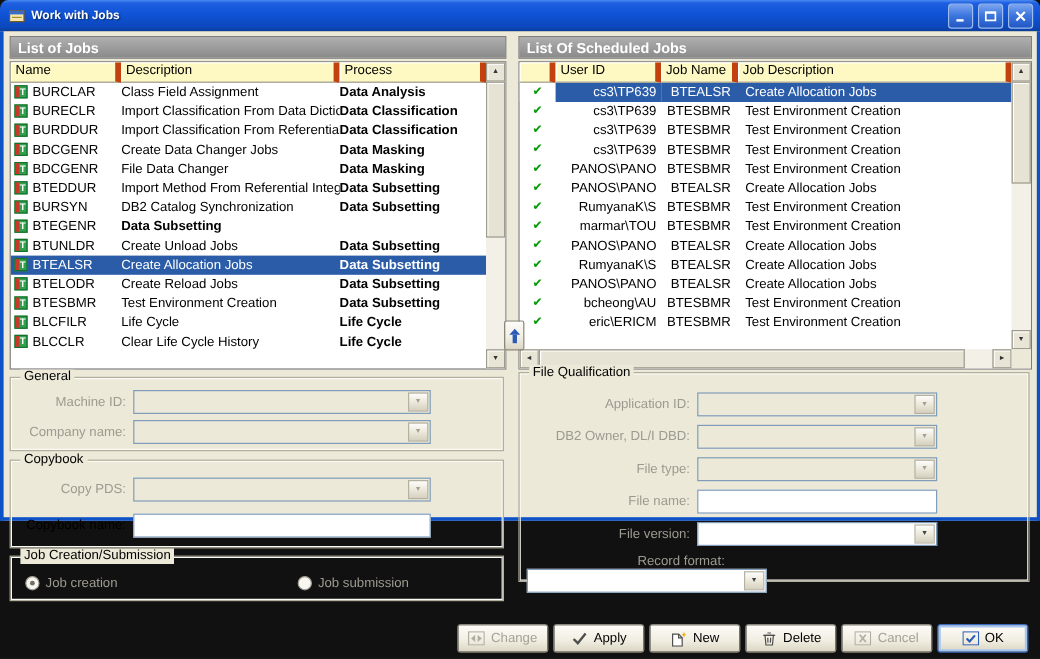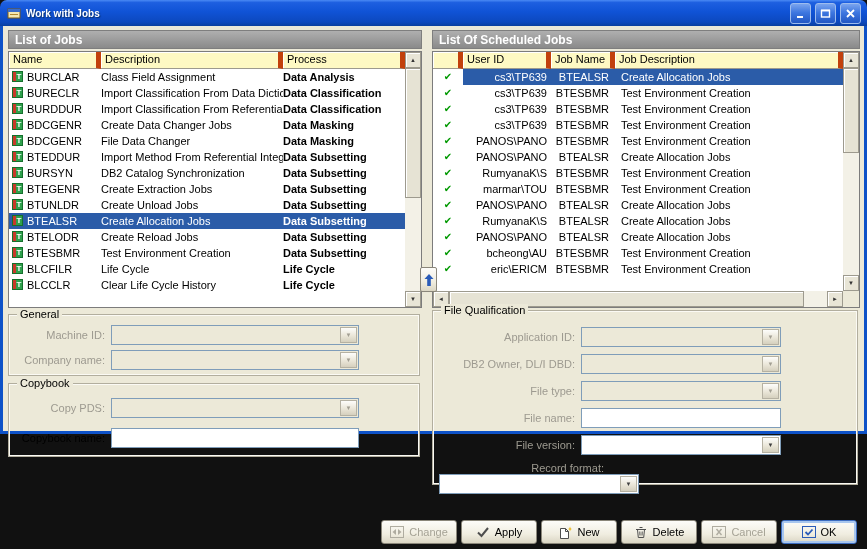--- a/index.html
+++ b/index.html
@@ -240,21 +240,20 @@
           </div>
           <div class="lrow" data-name="job-row">
             <span class="jicon" data-name="job-type-icon">T</span>
             <span class="lc lc-name" data-name="job-name-cell">BURSYN</span>
             <span class="lc lc-desc" data-name="job-description-cell">DB2 Catalog Synchronization</span>
             <span class="lc lc-proc" data-name="job-process-cell">Data Subsetting</span>
           </div>
           <div class="lrow" data-name="job-row">
             <span class="jicon" data-name="job-type-icon">T</span>
             <span class="lc lc-name" data-name="job-name-cell">BTEGENR</span>
-            <span class="lc lc-desc" data-name="job-description-cell">Create Extraction Jobs</span>
             <span class="lc lc-proc" data-name="job-process-cell">Data Subsetting</span>
           </div>
           <div class="lrow" data-name="job-row">
             <span class="jicon" data-name="job-type-icon">T</span>
             <span class="lc lc-name" data-name="job-name-cell">BTUNLDR</span>
             <span class="lc lc-desc" data-name="job-description-cell">Create Unload Jobs</span>
             <span class="lc lc-proc" data-name="job-process-cell">Data Subsetting</span>
           </div>
           <div class="lrow sel" data-name="job-row">
             <span class="jicon" data-name="job-type-icon">T</span>
@@ -427,20 +426,29 @@
           <span class="cfield" data-name="combo-value"></span>
           <span class="carrow" data-name="chevron-down-icon">▼</span>
         </div>
       </div>
       <div class="frow" style="top:44px">
         <span class="flabel black lab-90" data-name="copybook-name-label">Copybook name:</span>
         <input type="text" class="textbox" data-name="copybook-name-input" style="">
       </div>
     </div>
 
+    <div class="groupbox" style="left:5px;top:437px;width:412px;height:38px" data-name="job-creation-submission-group">
+      <span class="gtitle" data-name="group-title">Job Creation/Submission</span>
+      <div class="frow" style="top:12px;left:12px">
+        <span class="radio checked" data-name="job-creation-radio"></span>
+        <span class="rlabel" data-name="job-creation-label">Job creation</span>
+        <span class="radio" style="margin-left:150px" data-name="job-submission-radio"></span>
+        <span class="rlabel" data-name="job-submission-label">Job submission</span>
+      </div>
+    </div>
 
     <div class="groupbox" style="left:429px;top:284px;width:426px;height:175px" data-name="file-qualification-group">
       <span class="gtitle" data-name="group-title">File Qualification</span>
       <div data-name="file-qualification-fields">
           <div class="frow fqrow" data-name="field-row" style="top: 16px;">
             <span class="flabel fq-label" data-name="application-id-label">Application ID:</span>
             <div class="combo dis" data-name="application-id-combo">
               <span class="cfield" data-name="combo-value"></span>
               <span class="carrow" data-name="chevron-down-icon">▼</span>
             </div>

